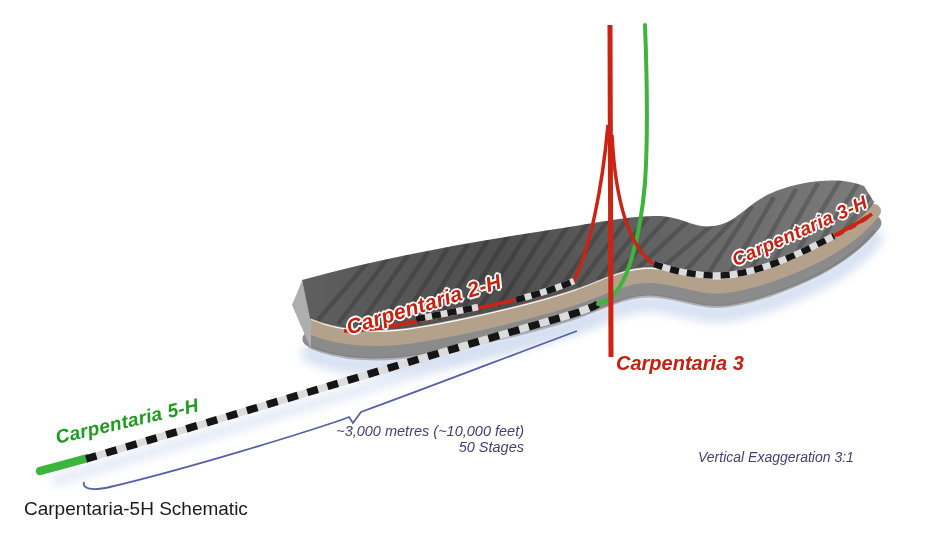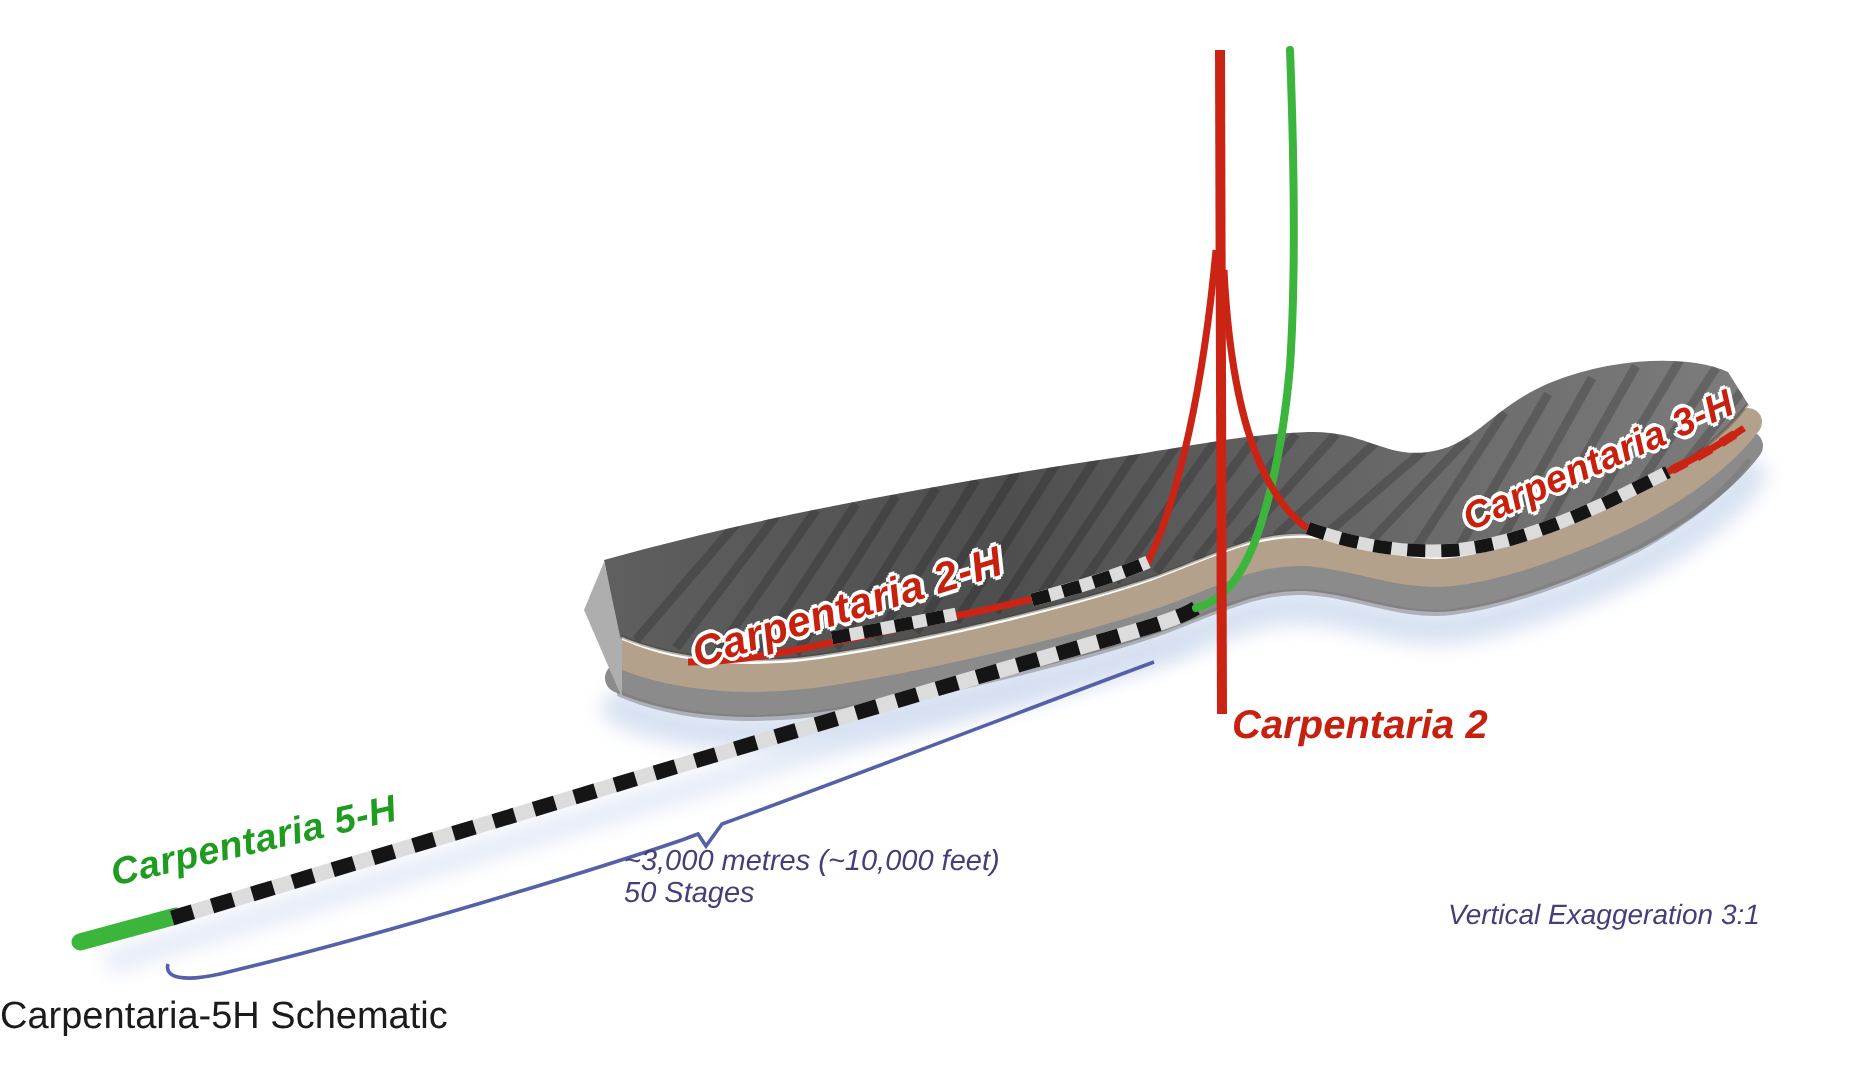--- a/index.html
+++ b/index.html
@@ -15,24 +15,24 @@
   .lbl{position:absolute;white-space:nowrap;}
   .halo{text-shadow:2px 0 0 #fff,-2px 0 0 #fff,0 2px 0 #fff,0 -2px 0 #fff,
         1px 1px 0 #fff,-1px -1px 0 #fff,1px -1px 0 #fff,-1px 1px 0 #fff;}
   #lbl-5h{left:56px;top:427px;font:italic 700 19px "Liberation Sans",sans-serif;
           color:var(--label-green);transform:rotate(-13deg);transform-origin:left center;letter-spacing:.3px;}
   #lbl-2h{left:347px;top:316px;font:italic 700 21px "Liberation Sans",sans-serif;
           color:var(--label-red);transform:rotate(-17deg);transform-origin:left center;letter-spacing:.3px;}
   #lbl-3h{left:733px;top:250px;font:italic 700 19px "Liberation Sans",sans-serif;
           color:var(--label-red);transform:rotate(-24deg);transform-origin:left center;letter-spacing:.3px;}
   #lbl-c2{left:616px;top:352px;font:italic 700 20px "Liberation Sans",sans-serif;color:var(--label-red);}
-  #ann-len{left:312px;top:423px;width:212px;text-align:left;line-height:21px;
+  #ann-len{left:312px;top:423px;width:212px;text-align:right;line-height:21px;
            font:italic 400 14.5px "Liberation Sans",sans-serif;color:var(--annotation-purple);}
-  #ann-ve{left:698px;top:449px;font:italic 400 14px "Liberation Sans",sans-serif;color:var(--annotation-purple);margin-left:26px;}
-  #caption{left:0;top:498px;font:400 19px "Liberation Sans",sans-serif;color:var(--caption-color);}
+  #ann-ve{left:698px;top:449px;font:italic 400 14px "Liberation Sans",sans-serif;color:var(--annotation-purple);}
+  #caption{left:24px;top:498px;font:400 19px "Liberation Sans",sans-serif;color:var(--caption-color);}
   .stroke-red{stroke:var(--well-red);}
   .stroke-green{stroke:var(--well-green);}
   .stroke-brace{stroke:var(--brace-blue);}
   .stage-base{stroke:var(--stage-light);}
   .stage-dash{stroke:var(--stage-black);}
 </style>
 </head>
 <body>
 
 <div class="stage">
@@ -125,21 +125,21 @@
     <g>
       <path d="M 654,264 C 676,272 702,277 728,275 C 756,272 782,261 806,250 C 816,245 826,240 834,236" fill="none" class="stage-base" stroke-width="6.5"></path>
       <path d="M 654,264 C 676,272 702,277 728,275 C 756,272 782,261 806,250 C 816,245 826,240 834,236" fill="none" class="stage-dash" stroke-width="6.5" stroke-dasharray="9 8"></path>
       <path d="M 836,235 C 850,228 862,221 872,214" fill="none" class="stroke-red" stroke-width="4.5" stroke-dasharray="8 6"></path>
     </g>
   </svg>
 
   <div class="lbl halo" id="lbl-5h">Carpentaria 5-H</div>
   <div class="lbl halo" id="lbl-2h">Carpentaria 2-H</div>
   <div class="lbl halo" id="lbl-3h">Carpentaria 3-H</div>
-  <div class="lbl halo" id="lbl-c2">Carpentaria 2</div>
+  <div class="lbl halo" id="lbl-c2">Carpentaria 3</div>
 
   <div class="lbl" id="ann-len">
     <div>~3,000 metres (~10,000 feet)</div>
     <div>50 Stages</div>
   </div>
 
   <div class="lbl" id="ann-ve">Vertical Exaggeration 3:1</div>
 
   <div class="lbl" id="caption">Carpentaria-5H Schematic</div>
 </div>

